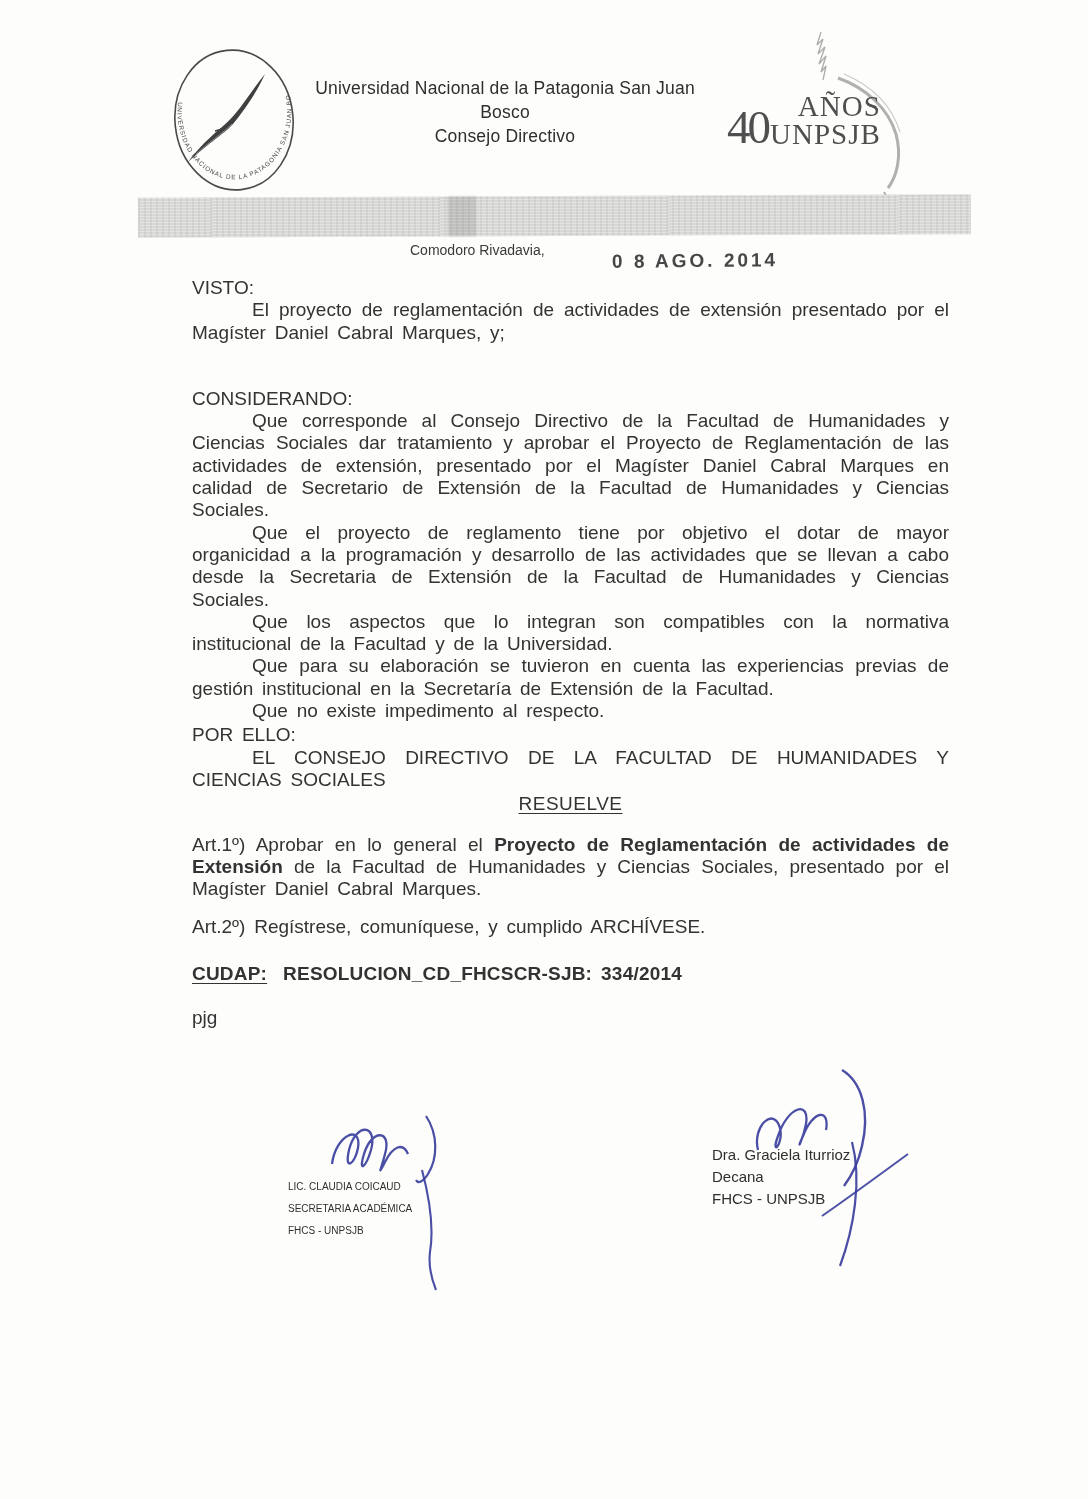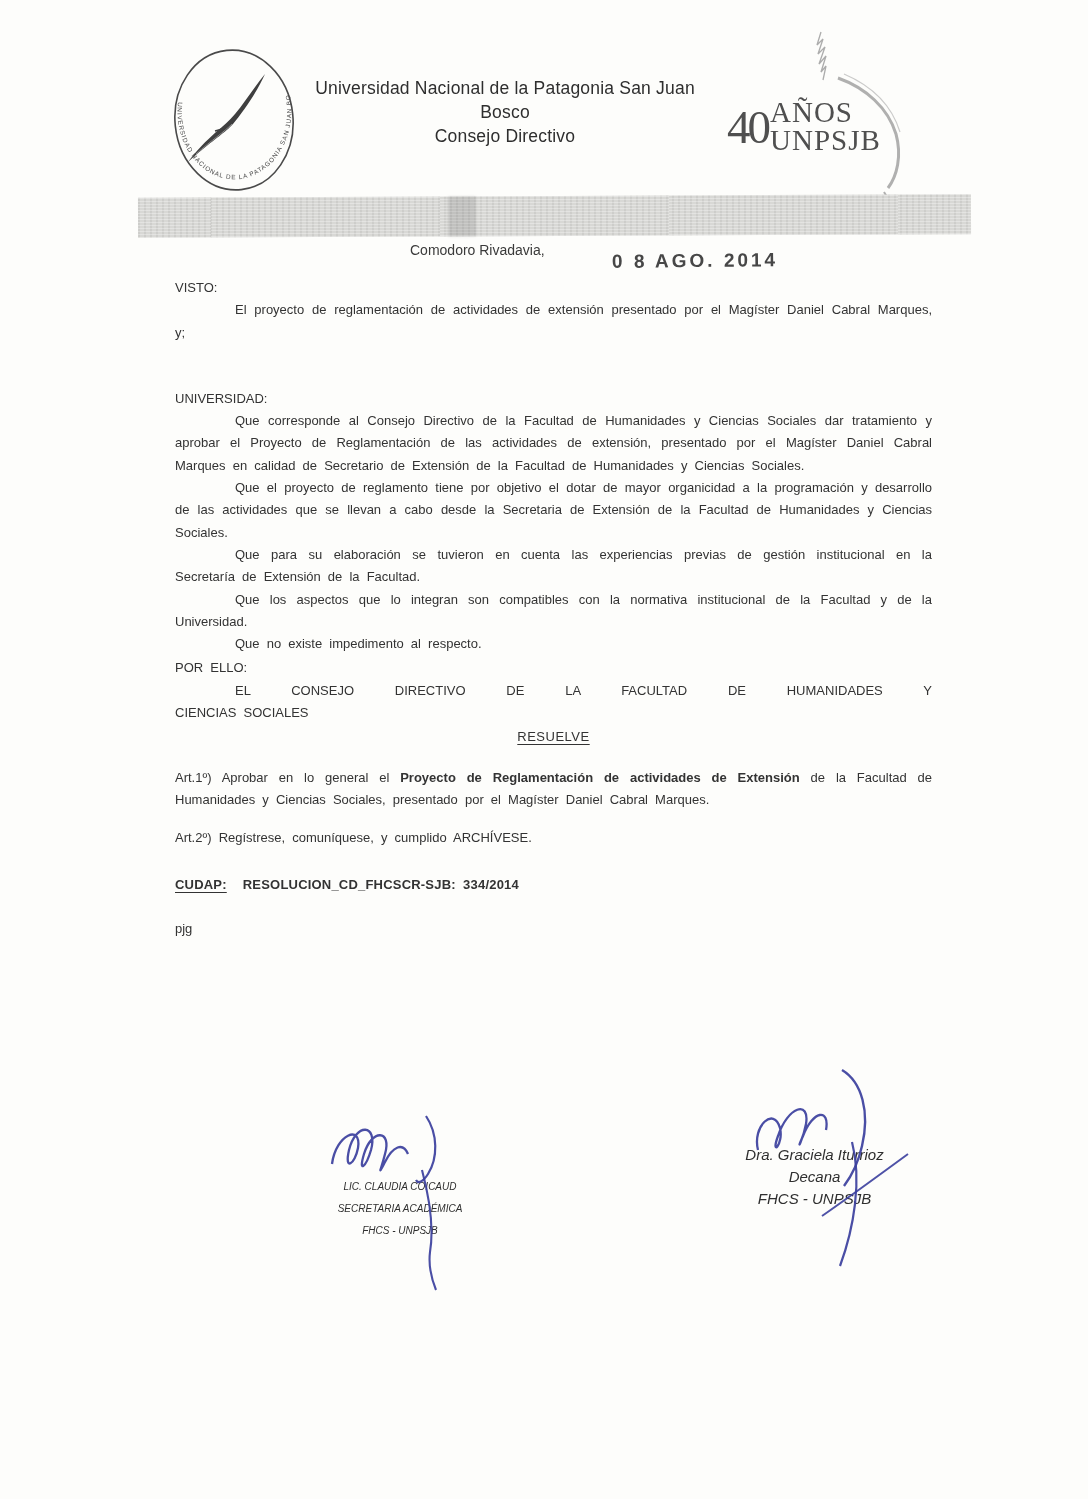--- a/index.html
+++ b/index.html
@@ -13,21 +13,21 @@
   .header-text{
     position:absolute; left:295px; top:76px; width:420px; text-align:center;
     font-size:17.5px; line-height:24px; color:#2e2e2e; letter-spacing:.2px;
   }
   .sketch{position:absolute; left:780px; top:10px; width:240px; height:245px; pointer-events:none;}
   .anniv{
     position:absolute; left:727px; top:92px; display:flex; align-items:flex-start;
     color:#4f4f4f; font-family:"Liberation Serif", serif;
   }
   .anniv .num{font-size:47px; line-height:70px; letter-spacing:-3px; font-weight:400;}
-  .anniv .stack{display:flex; flex-direction:column; margin-left:2px; margin-top:6px;}
+  .anniv .stack{display:flex; flex-direction:column; margin-left:2px; align-items:flex-end;}
   .anniv .stack span{font-size:29px; line-height:28px; letter-spacing:1px;}
   
   .scan-band{
     position:absolute; left:138px; top:196px; width:833px; height:40px;
     background-color:#d8d8d5;
     background-image:
       repeating-linear-gradient(0deg, rgba(255,255,255,.30) 0 1px, rgba(0,0,0,0) 1px 3px),
       repeating-linear-gradient(90deg, rgba(110,110,108,.10) 0 2px, rgba(0,0,0,0) 2px 6px);
     transform:rotate(-.25deg);
   }
@@ -36,40 +36,40 @@
     background:rgba(90,90,88,.18); filter:blur(1px);
   }
   
   .place{position:absolute; left:410px; top:242px; font-size:14px; color:#3a3a3a;}
   .stamp{
     position:absolute; left:612px; top:250px; font-size:19px; font-weight:700;
     letter-spacing:3px; color:#474747; transform:rotate(-.6deg);
   }
   
   .doc-body{
-    position:absolute; left:175px; top:277px; width:757px;
-    font-size:13px; line-height:22.3px; color:#333; word-spacing:3.5px;
+    position:absolute; left:192px; top:277px; width:757px;
+    font-size:19px; line-height:22.3px; color:#333; word-spacing:3.5px;
   }
   .doc-body p{margin:0;}
   .para{text-align:justify;}
   .indent{text-indent:60px;}
   .h-considerando{margin-top:44px !important;}
   .h-porello{margin-top:2px !important;}
   .council{margin-top:0;}
   .council .l1{text-align:justify; text-align-last:justify; text-indent:60px;}
   .resuelve{margin-top:2px !important; text-align:center; letter-spacing:.5px;}
   .u{text-decoration:underline; text-underline-offset:3px;}
   .b{font-weight:700;}
   .art1{margin-top:18px !important;}
   .art2{margin-top:16px !important;}
   .cudap{margin-top:24px !important; font-weight:700; letter-spacing:.2px;}
   .cudap .val{margin-left:16px;}
   .initials{margin-top:22px !important;}
   
-  .sig{position:absolute; text-align:center; color:#2f2f2f;font-style:italic;}
+  .sig{position:absolute; text-align:left; color:#2f2f2f;}
   .sig div{line-height:22px;}
   .sig-left{left:288px; top:1176px; width:224px; font-size:10px;}
   .sig-right{left:712px; top:1144px; width:205px; font-size:15px;}
   .sigsvg{position:absolute; pointer-events:none;}
   .sig-svg-left{left:318px; top:1100px;}
   .sig-svg-right{left:700px; top:1058px;}
 </style>
 </head>
 <body>
 
@@ -112,25 +112,25 @@
     <div class="smudge"></div>
   </div>
 
   <span class="place">Comodoro Rivadavia,</span>
   <span class="stamp">0 8 AGO. 2014</span>
 
   <div class="doc-body">
     <p class="heading">VISTO:</p>
     <p class="para indent">El proyecto de reglamentación de actividades de extensión presentado por el Magíster Daniel Cabral Marques, y;</p>
 
-    <p class="heading h-considerando">UNIVERSIDAD:</p>
+    <p class="heading h-considerando">CONSIDERANDO:</p>
     <p class="para indent">Que corresponde al Consejo Directivo de la Facultad de Humanidades y Ciencias Sociales dar tratamiento y aprobar el Proyecto de Reglamentación de las actividades de extensión, presentado por el Magíster Daniel Cabral Marques en calidad de Secretario de Extensión de la Facultad de Humanidades y Ciencias Sociales.</p>
     <p class="para indent">Que el proyecto de reglamento tiene por objetivo el dotar de mayor organicidad a la programación y desarrollo de las actividades que se llevan a cabo desde la Secretaria de Extensión de la Facultad de Humanidades y Ciencias Sociales.</p>
+    <p class="para indent">Que los aspectos que lo integran son compatibles con la normativa institucional de la Facultad y de la Universidad.</p>
     <p class="para indent">Que para su elaboración se tuvieron en cuenta las experiencias previas de gestión institucional en la Secretaría de Extensión de la Facultad.</p>
-    <p class="para indent">Que los aspectos que lo integran son compatibles con la normativa institucional de la Facultad y de la Universidad.</p>
     <p class="para indent">Que no existe impedimento al respecto.</p>
 
     <p class="heading h-porello">POR ELLO:</p>
     <div class="council">
       <div class="l1">EL CONSEJO DIRECTIVO DE LA FACULTAD DE HUMANIDADES Y</div>
       <div class="l2">CIENCIAS SOCIALES</div>
     </div>
 
     <p class="resuelve"><span class="u">RESUELVE</span></p>
 

